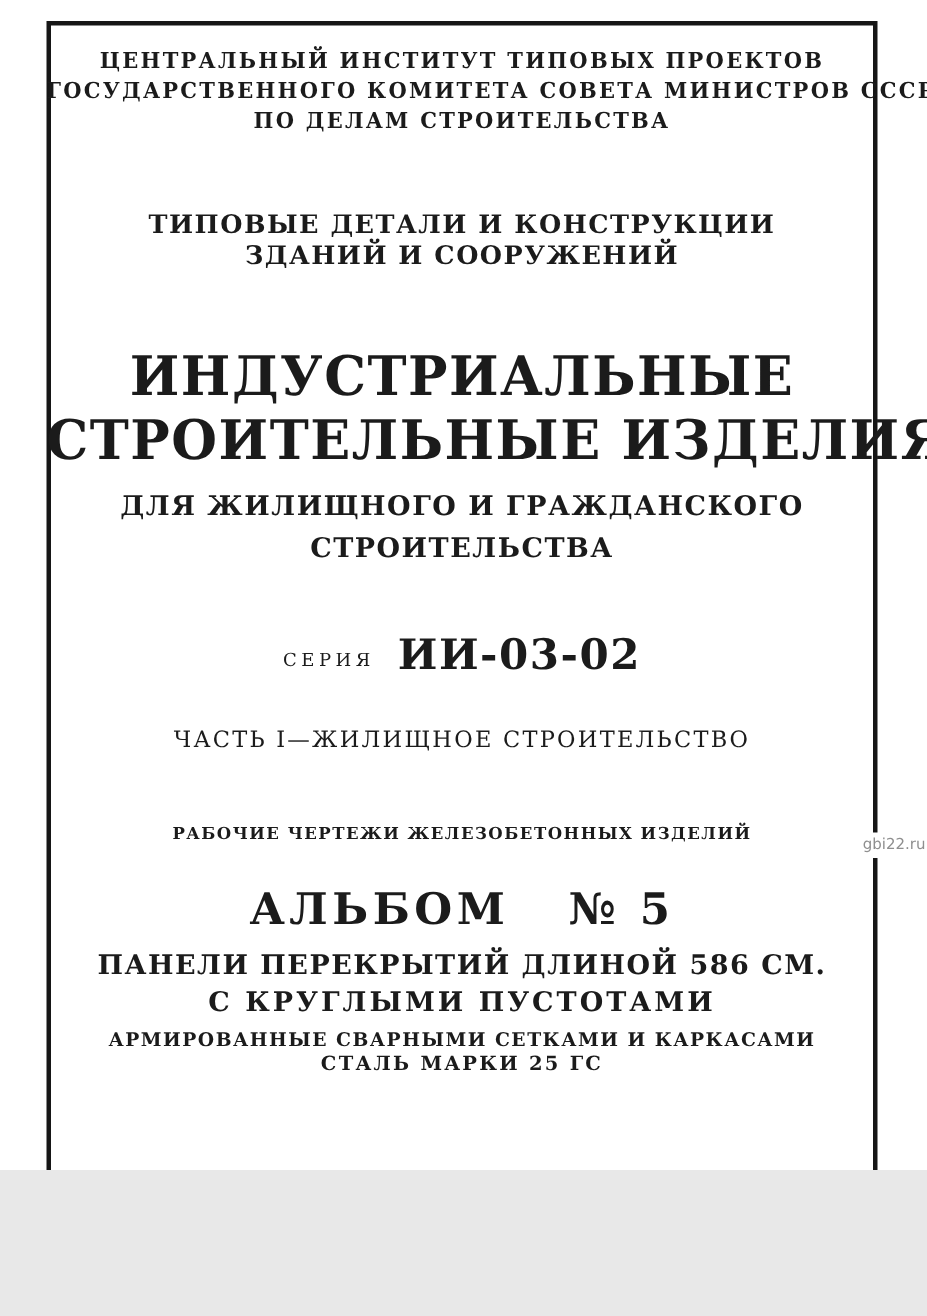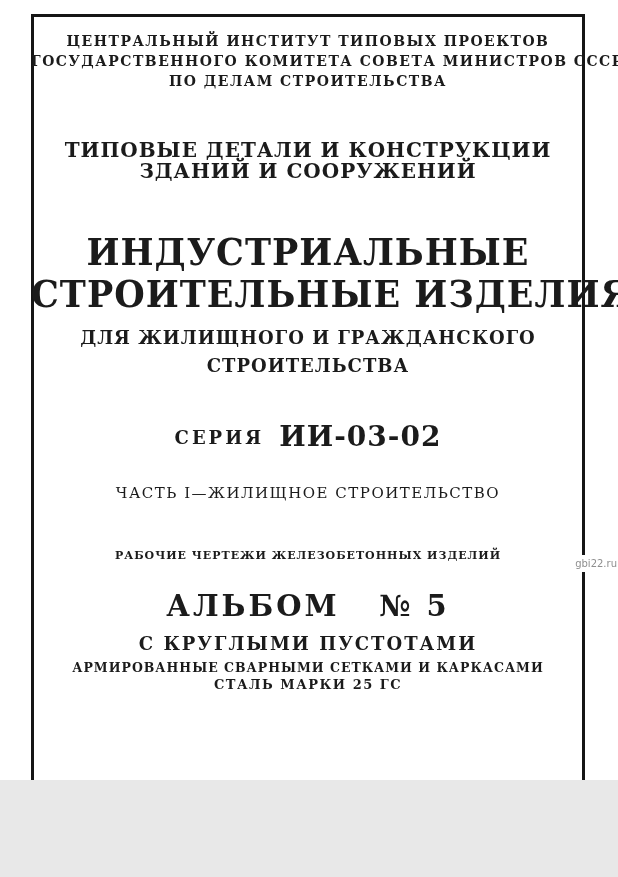--- a/index.html
+++ b/index.html
@@ -36,21 +36,21 @@
   .inst-header {
     top: 33px;
     font-size: 14px;
     font-weight: bold;
     letter-spacing: 1.5px;
     line-height: 19px;
     transform: scaleY(1.05);
   }
   .series-heading {
     top: 140px;
-    font-size: 20px;
+    font-size: 17px;
     font-weight: bold;
     letter-spacing: 1px;
     line-height: 21px;
   }
   .main-title {
     top: 232px;
     font-size: 35px;
     font-weight: bold;
     letter-spacing: 1px;
     line-height: 41px;
@@ -60,22 +60,22 @@
     top: 324px;
     font-size: 18px;
     font-weight: bold;
     letter-spacing: 1px;
     line-height: 28px;
   }
   .series-line {
     top: 420px;
   }
   .series-label {
-    font-size: 18px;
-    font-weight: bold;
+    font-size: 12px;
+    font-weight: normal;
     letter-spacing: 3px;
     vertical-align: baseline;
   }
   .series-code {
     font-size: 28px;
     font-weight: bold;
     letter-spacing: 1px;
     vertical-align: -2px;
     text-align: center;
   }
@@ -163,20 +163,21 @@
 
   <div class="tblock drawings-line">РАБОЧИЕ ЧЕРТЕЖИ ЖЕЛЕЗОБЕТОННЫХ ИЗДЕЛИЙ</div>
 
   <div class="tblock album-line">
     <span>АЛЬБОМ</span>
     <span>&nbsp;</span>
     <span>№ 5</span>
   </div>
 
   <div class="tblock product-block">
+    <div class="product-l1">ПАНЕЛИ ПЕРЕКРЫТИЙ ДЛИНОЙ 586 СМ.</div>
     <div class="product-l2">С КРУГЛЫМИ ПУСТОТАМИ</div>
     <div class="product-l3">АРМИРОВАННЫЕ СВАРНЫМИ СЕТКАМИ И КАРКАСАМИ</div>
     <div class="product-l4">СТАЛЬ МАРКИ 25 ГС</div>
   </div>
 
   <div class="tblock footer-line">Москва 1957 г.</div>
 
   <div class="watermark">gbi22.ru</div>
 
 </div>

